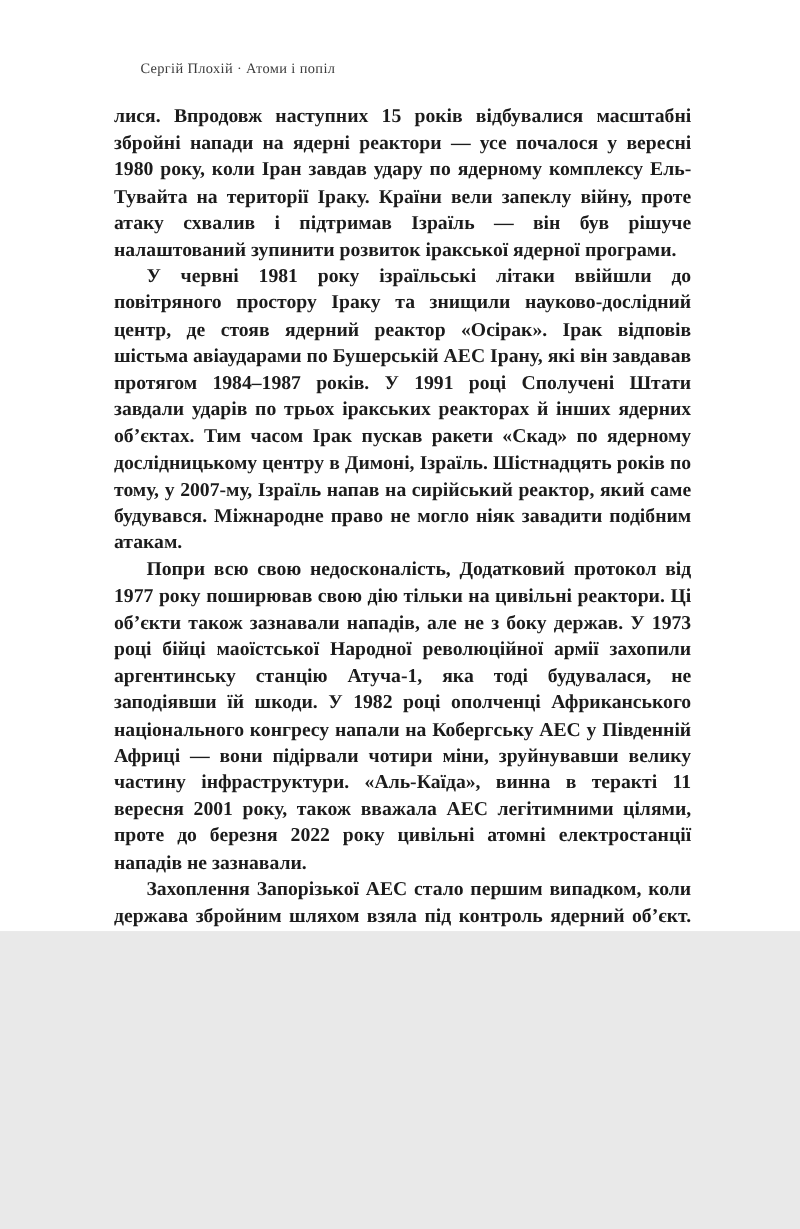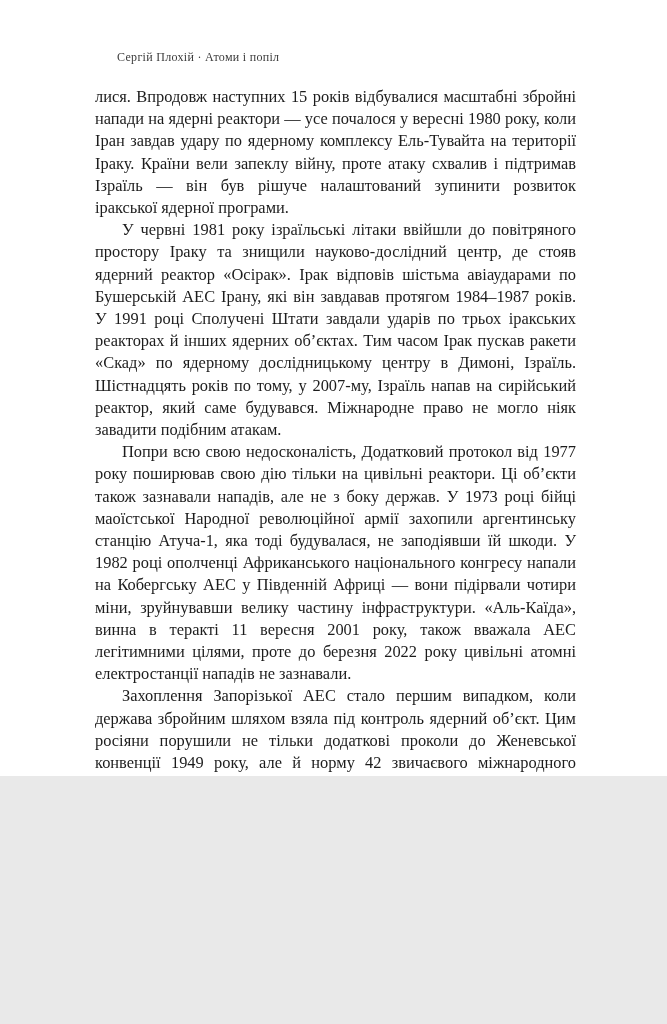--- a/index.html
+++ b/index.html
@@ -28,20 +28,21 @@
   }
   .body-text {
     position: absolute;
     left: 95px;
     top: 86px;
     width: 481px;
     font-size: 16.4px;
     line-height: 22.2px;
     text-align: justify;
     color: #1c1c1c;
+    font-weight: bold;
   }
   .para {
     margin: 0;
     padding: 0;
   }
   .para.indent {
     text-indent: 27px;
   }
   .page-number {
     position: absolute;

